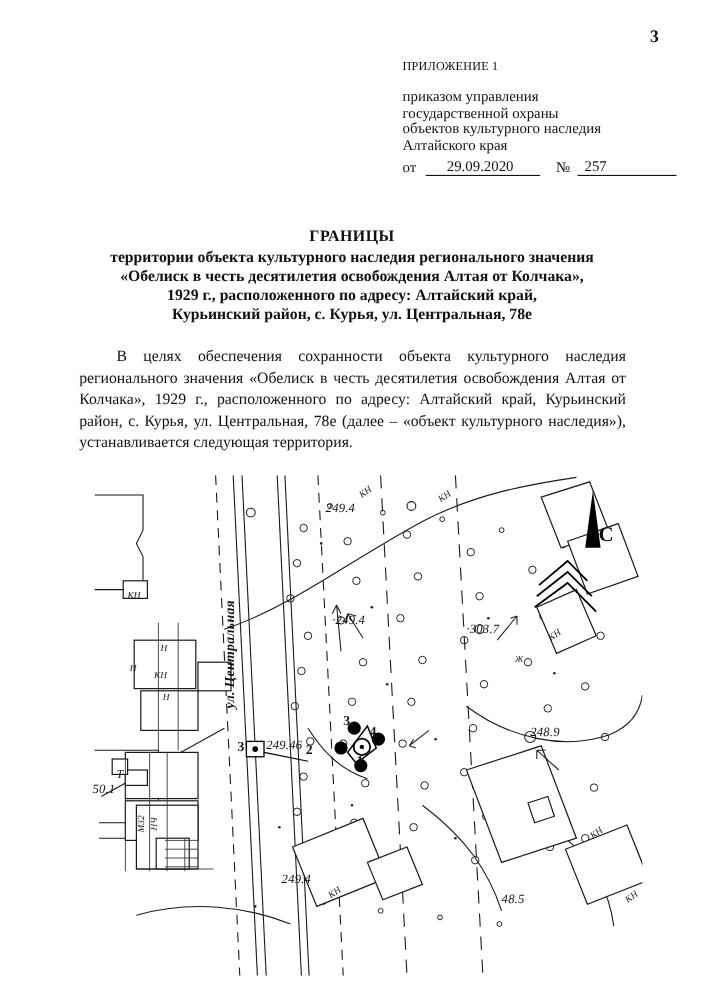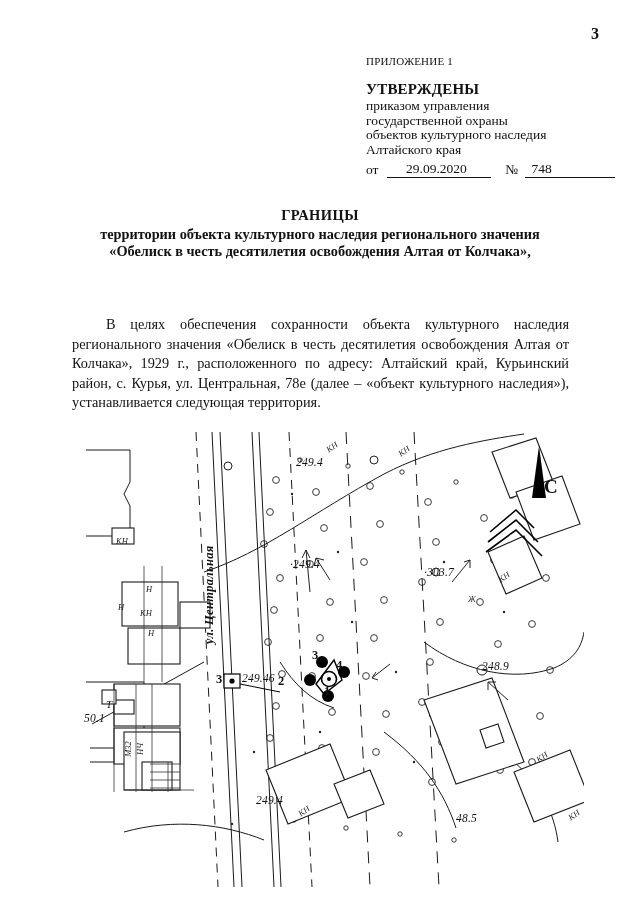--- a/index.html
+++ b/index.html
@@ -178,39 +178,40 @@
 </head>
 <body>
 
 <div class="page">
 
   <div class="page-number">3</div>
 
   <div class="approval-block">
     <div class="appendix-title">ПРИЛОЖЕНИЕ 1</div>
 
-    <div class="approved-word">УТВЕРЖДЕНЫ</div>
 
     <div class="approval-line">приказом управления</div>
     <div class="approval-line">государственной охраны</div>
     <div class="approval-line">объектов культурного наследия</div>
     <div class="approval-line">Алтайского края</div>
 
     <div class="approval-date-row">
       <span class="date-prefix">от</span>
       <span class="date-value">29.09.2020</span>
       <span class="num-prefix">№</span>
-      <span class="num-value">748</span>
+      <span class="num-value">257</span>
     </div>
   </div>
 
   <div class="doc-title-block">
     <div class="doc-title-main">ГРАНИЦЫ</div>
     <div class="doc-title-line">территории объекта культурного наследия регионального значения</div>
     <div class="doc-title-line">«Обелиск в честь десятилетия освобождения Алтая от Колчака»,</div>
+    <div class="doc-title-line">1929 г., расположенного по адресу: Алтайский край,</div>
+    <div class="doc-title-line">Курьинский район, с. Курья, ул. Центральная, 78е</div>
   </div>
 
   <p class="body-paragraph">В целях обеспечения сохранности объекта культурного наследия регионального значения «Обелиск в честь десятилетия освобождения Алтая от Колчака», 1929 г., расположенного по адресу: Алтайский край, Курьинский район, с. Курья, ул. Центральная, 78е (далее – «объект культурного наследия»), устанавливается следующая территория.</p>
 
   <div class="map-caption">
   </div>
 
   <div class="map-figure">
     <svg class="map-svg" viewBox="0 0 500 455" preserveAspectRatio="none">
       <defs>
@@ -405,21 +406,21 @@
       </g>
 
       <rect x="0.5" y="0.5" width="499" height="454" fill="none" stroke="none"></rect>
     </svg>
 
     <div class="vlabel-street" style="left:118px; top:212px;">ул. Центральная</div>
 
     <span class="north-letter" style="left:460px; top:44px;">С</span>
 
     <span class="elev" style="left:212px; top:24px;">249.4</span>
-    <span class="elev" style="left:206px; top:126px;">·249.4</span>
+    <span class="elev" style="left:218px; top:126px;">·249.4</span>
     <span class="elev" style="left:340px; top:134px;">·303.7</span>
     <span class="elev" style="left:158px; top:240px;">249.46</span>
     <span class="elev" style="left:398px; top:228px;">248.9</span>
     <span class="elev" style="left:0; top:280px;">50.1</span>
     <span class="elev" style="left:172px; top:362px;">249.4</span>
     <span class="elev" style="left:372px; top:380px;">48.5</span>
 
     <span class="ptnum" style="left:240px; top:252px;">1</span>
     <span class="ptnum" style="left:194px; top:242px;">2</span>
     <span class="ptnum" style="left:228px; top:216px;">3</span>

